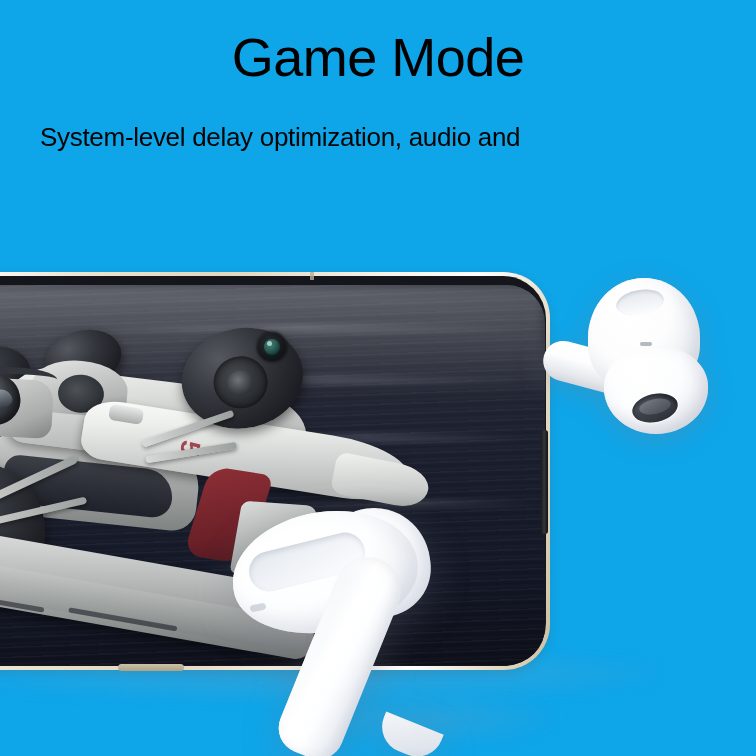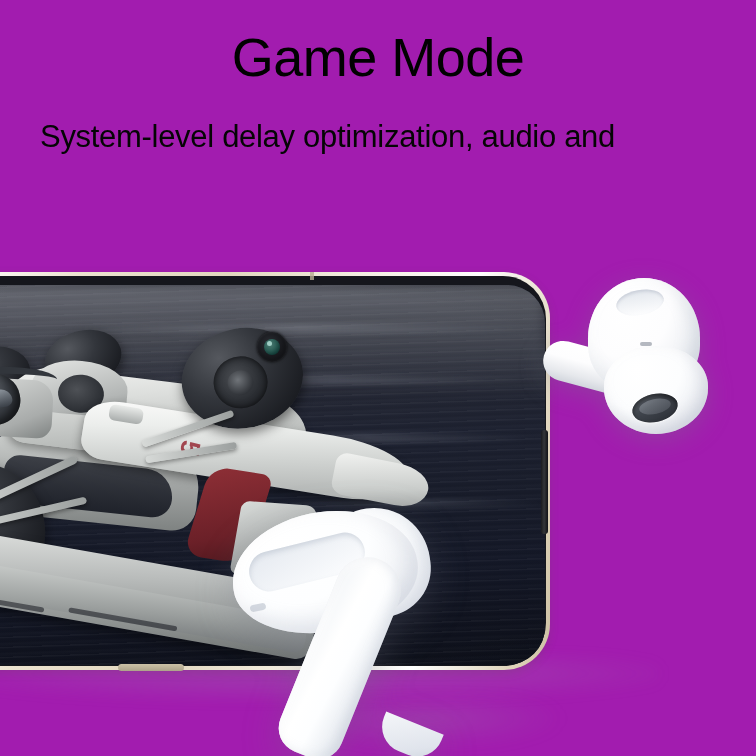--- a/index.html
+++ b/index.html
@@ -6,21 +6,21 @@
   * { margin:0; padding:0; box-sizing:border-box; }
   html,body{
     width:756px; height:756px;
     background:#ffffff;
     font-family:"Liberation Sans", sans-serif;
     overflow:hidden;
   }
   #stage{
     position:relative;
     width:756px; height:756px;
-    background:#a21caf;
+    background:#0ea5e9;
     overflow:hidden;
   }
 
   
   .text-block{
     position:absolute;
     left:0; top:0;
     width:756px;
     padding-top:26px;
   }
@@ -30,21 +30,21 @@
     line-height:62px;
     font-weight:400;
     color:#010101;
     letter-spacing:-0.5px;
     font-family:"Liberation Sans", sans-serif;
   }
   .subcopy{
     margin-top:18px;
     padding-left:40px;
     padding-right:20px;
-    font-size:31px;
+    font-size:26px;
     line-height:62px;
     font-weight:400;
     color:#050505;
     letter-spacing:-0.3px;
     font-family:"Liberation Sans", sans-serif;
     white-space:nowrap;
   }
   .subcopy .sub-line{ display:block; }
 
   

